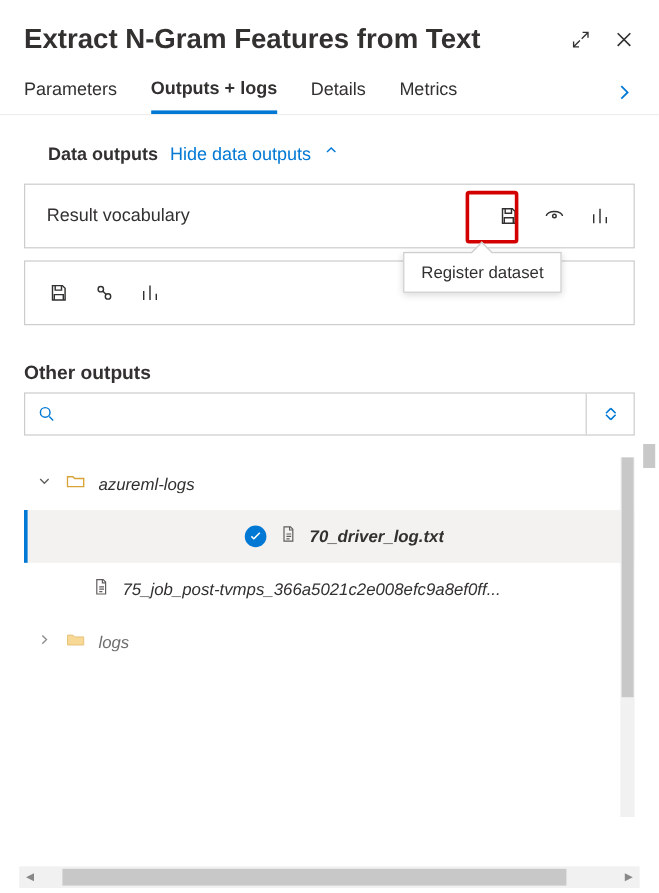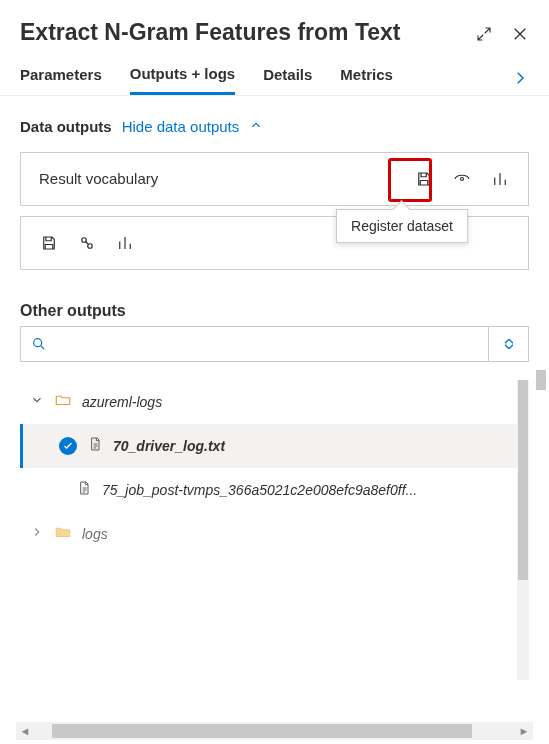--- a/index.html
+++ b/index.html
@@ -34,37 +34,37 @@
     gap: 28px;
     padding: 18px 20px 0 20px;
     border-bottom: 1px solid #eee;
     position:relative;
   }
   .tab {
     font-size: 15px;
     padding-bottom: 10px;
     cursor:pointer;
     color:#323130;
-    font-weight:bold;
   }
   .tab.active {
     font-weight:600;
     border-bottom: 3px solid #0078d4;
   }
   .tabs-more {
     margin-left:auto;
     color:#0078d4;
   }
   .tabs-more svg { width:18px; height:18px; stroke:#0078d4; fill:none;}
 
   .section-row {
     display:flex;
-    align-items:flex-start;
+    align-items:flex-end;
     gap:10px;
     padding: 22px 20px 10px 20px;
+    margin-left: 20px;
   }
   .section-label { font-size:15px; font-weight:600; }
   .link { color:#0078d4; font-size:15px; cursor:pointer; }
   .caret-up { color:#0078d4; }
 
   .data-output-box {
     margin: 6px 20px 10px 20px;
     border:1px solid #ccc;
     background:#fff;
     height:54px;
@@ -159,20 +159,21 @@
     white-space:nowrap;
     overflow:hidden;
     text-overflow:ellipsis;
   }
   .indent-0 { padding-left: 10px; }
   .indent-1 { padding-left: 56px; }
   .tree-row.selected {
     background:#f3f2f1;
     border-left: 3px solid #0078d4;
     padding-left: 36px;
+    justify-content: center;
   }
   .tree-row.selected .fname { font-weight:600; }
   .chev svg { width:14px; height:14px; stroke:#605e5c; fill:none; }
   .folder-ic svg { width:18px; height:18px; }
   .file-ic svg { width:16px; height:18px; stroke:#605e5c; fill:none; }
   .check-ic {
     width:18px;height:18px;border-radius:50%;
     background:#0078d4; display:flex;align-items:center;justify-content:center;
   }
   .check-ic svg { width:12px;height:12px; stroke:#fff; fill:none; stroke-width:2.5;}

